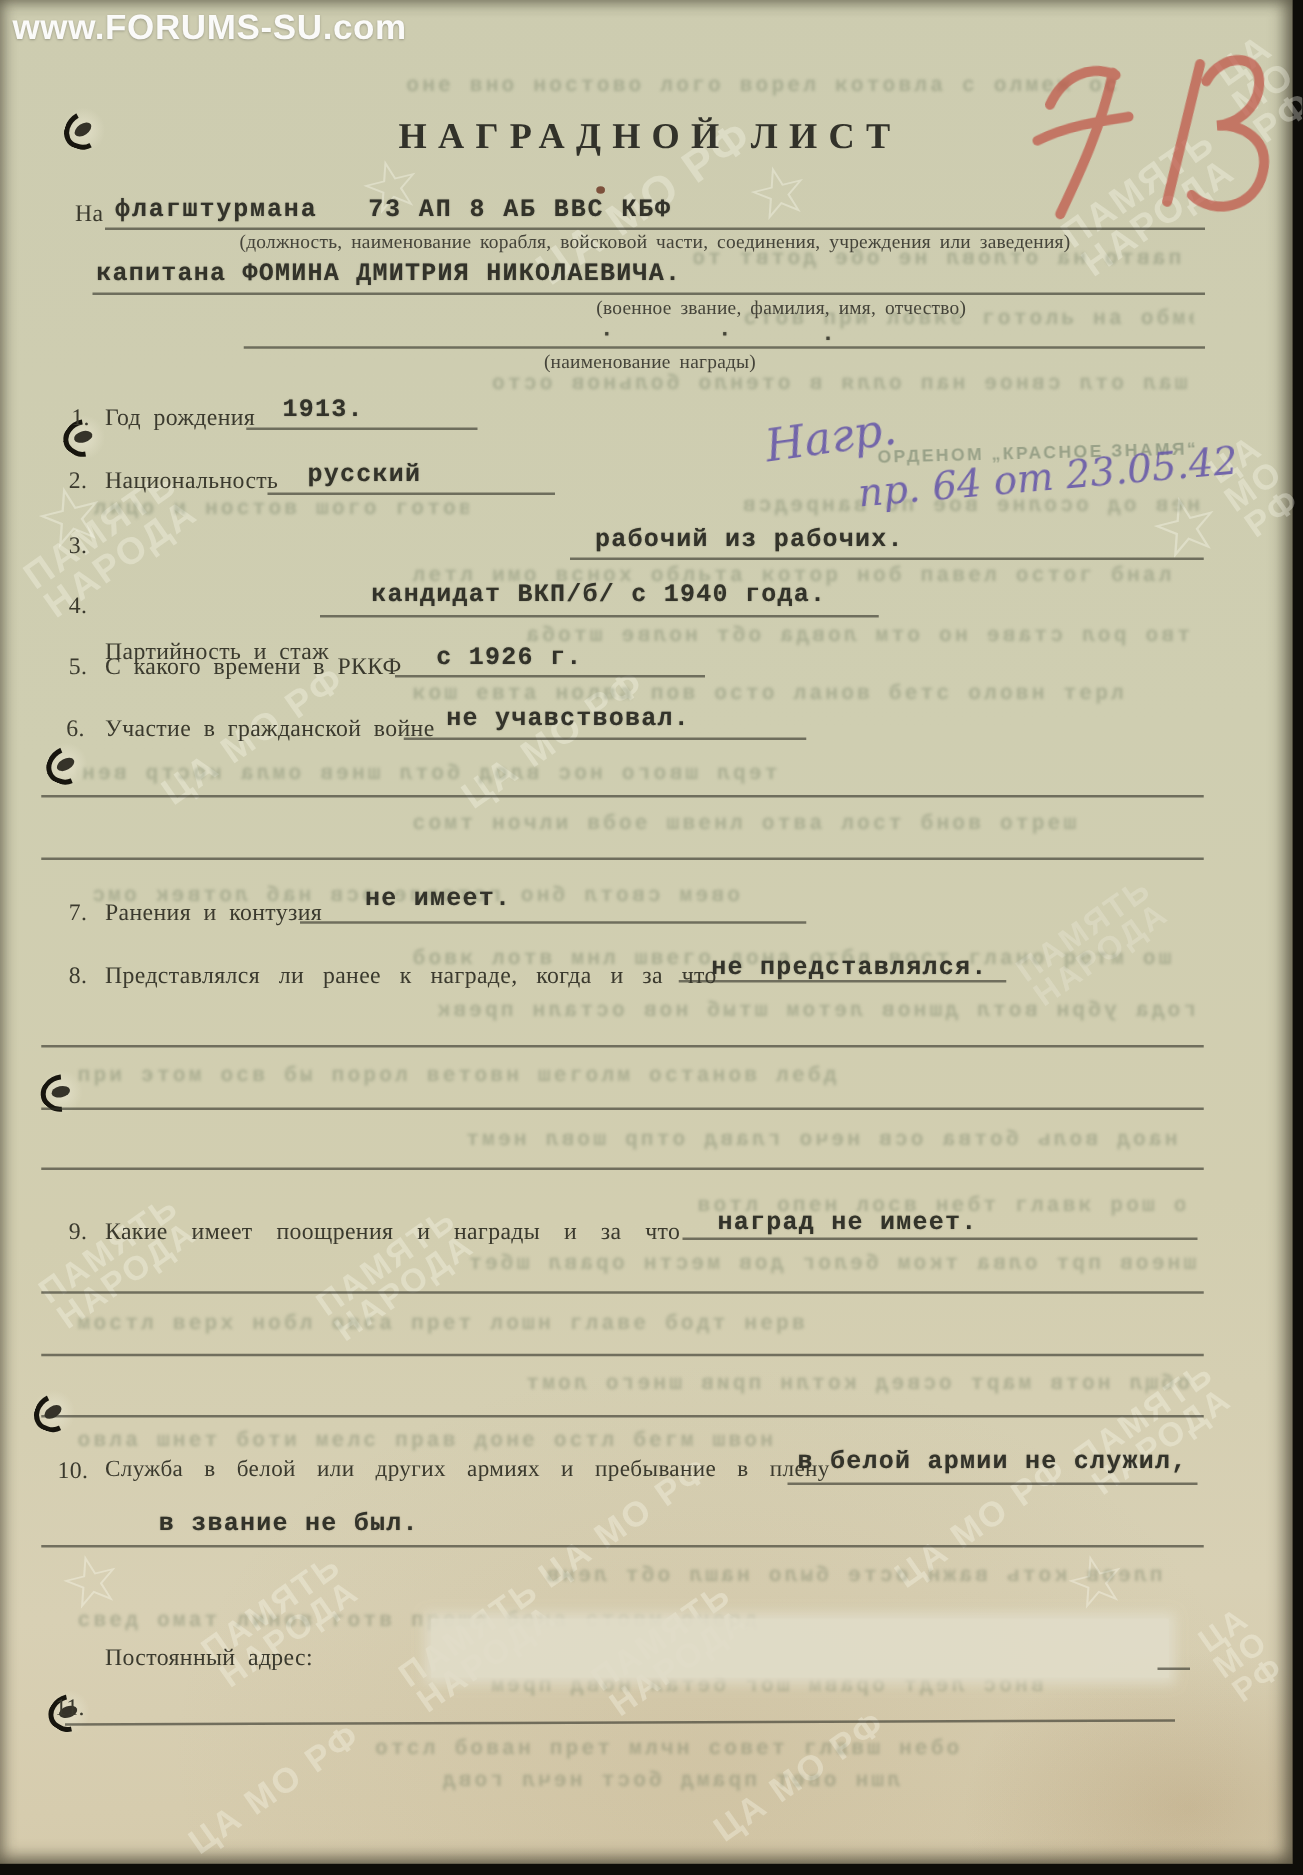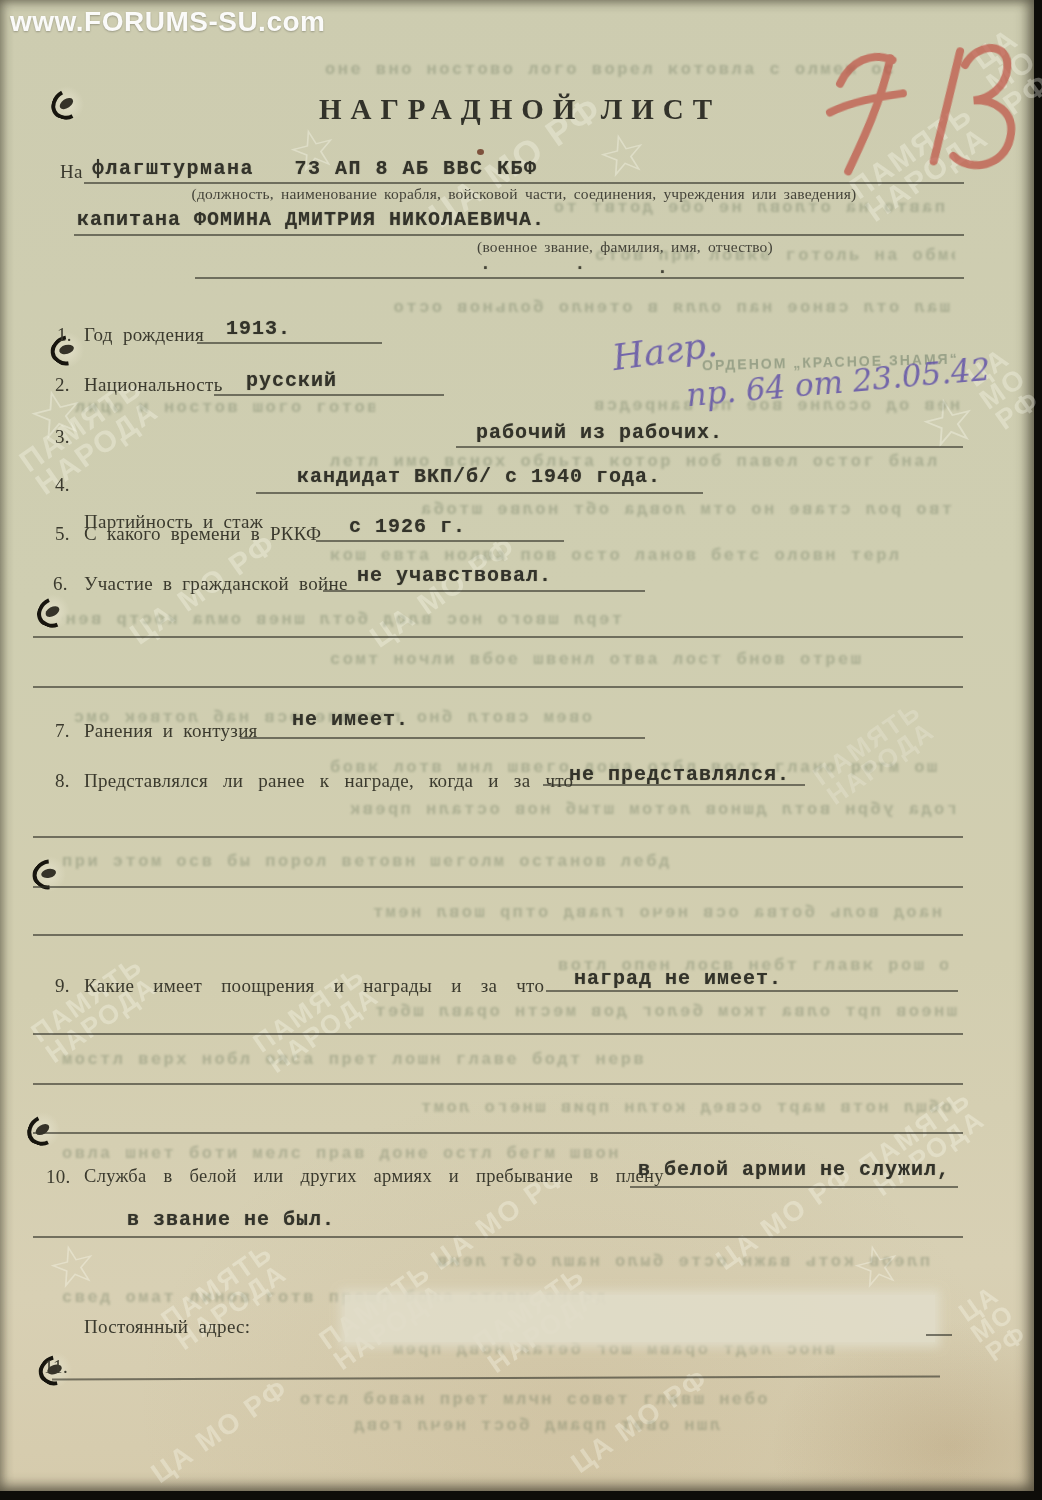--- a/index.html
+++ b/index.html
@@ -135,20 +135,21 @@
 
     <div class="qlabel" style="left:60px;top:161px;">На</div>
     <div class="ans" style="left:92px;top:157px;letter-spacing:1.5px;">флагштурмана   73 АП 8 АБ ВВС КБФ</div>
     <div class="rule" style="left:84px;top:182px;width:880px;"></div>
     <div class="cap" style="left:84px;top:185px;width:880px;">(должность, наименование корабля, войсковой части, соединения, учреждения или заведения)</div>
     <div class="ans" style="left:77px;top:208px;">капитана ФОМИНА ДМИТРИЯ НИКОЛАЕВИЧА.</div>
     <div class="rule" style="left:74px;top:234px;width:890px;"></div>
     <div class="cap" style="left:400px;top:238px;width:450px;">(военное звание, фамилия, имя, отчество)</div>
     <div class="ans" style="left:480px;top:258px;font-size:18px;color:rgba(58,58,46,.85);">·       ·      .</div>
     <div class="rule" style="left:195px;top:277px;width:769px;"></div>
+    <div class="cap" style="left:300px;top:281px;width:440px;">(наименование награды)</div>
 
     <div class="stamp" style="left:702px;top:354px;transform:rotate(-1.5deg);">ОРДЕНОМ „КРАСНОЕ ЗНАМЯ“</div>
     <div class="hw" style="left:612px;top:330px;font-size:36px;transform:rotate(-8deg);">Нагр.</div>
     <div class="hw" style="left:686px;top:364px;font-size:31px;transform:rotate(-5deg);">пр. 64 от 23.05.42</div>
 
     <div class="qnum" style="left:57px;top:324px;">1.</div>
     <div class="qlabel" style="left:84px;top:324px;">Год рождения</div>
     <div class="ans" style="left:226px;top:317px;">1913.</div>
     <div class="rule" style="left:197px;top:342px;width:185px;"></div>
 

